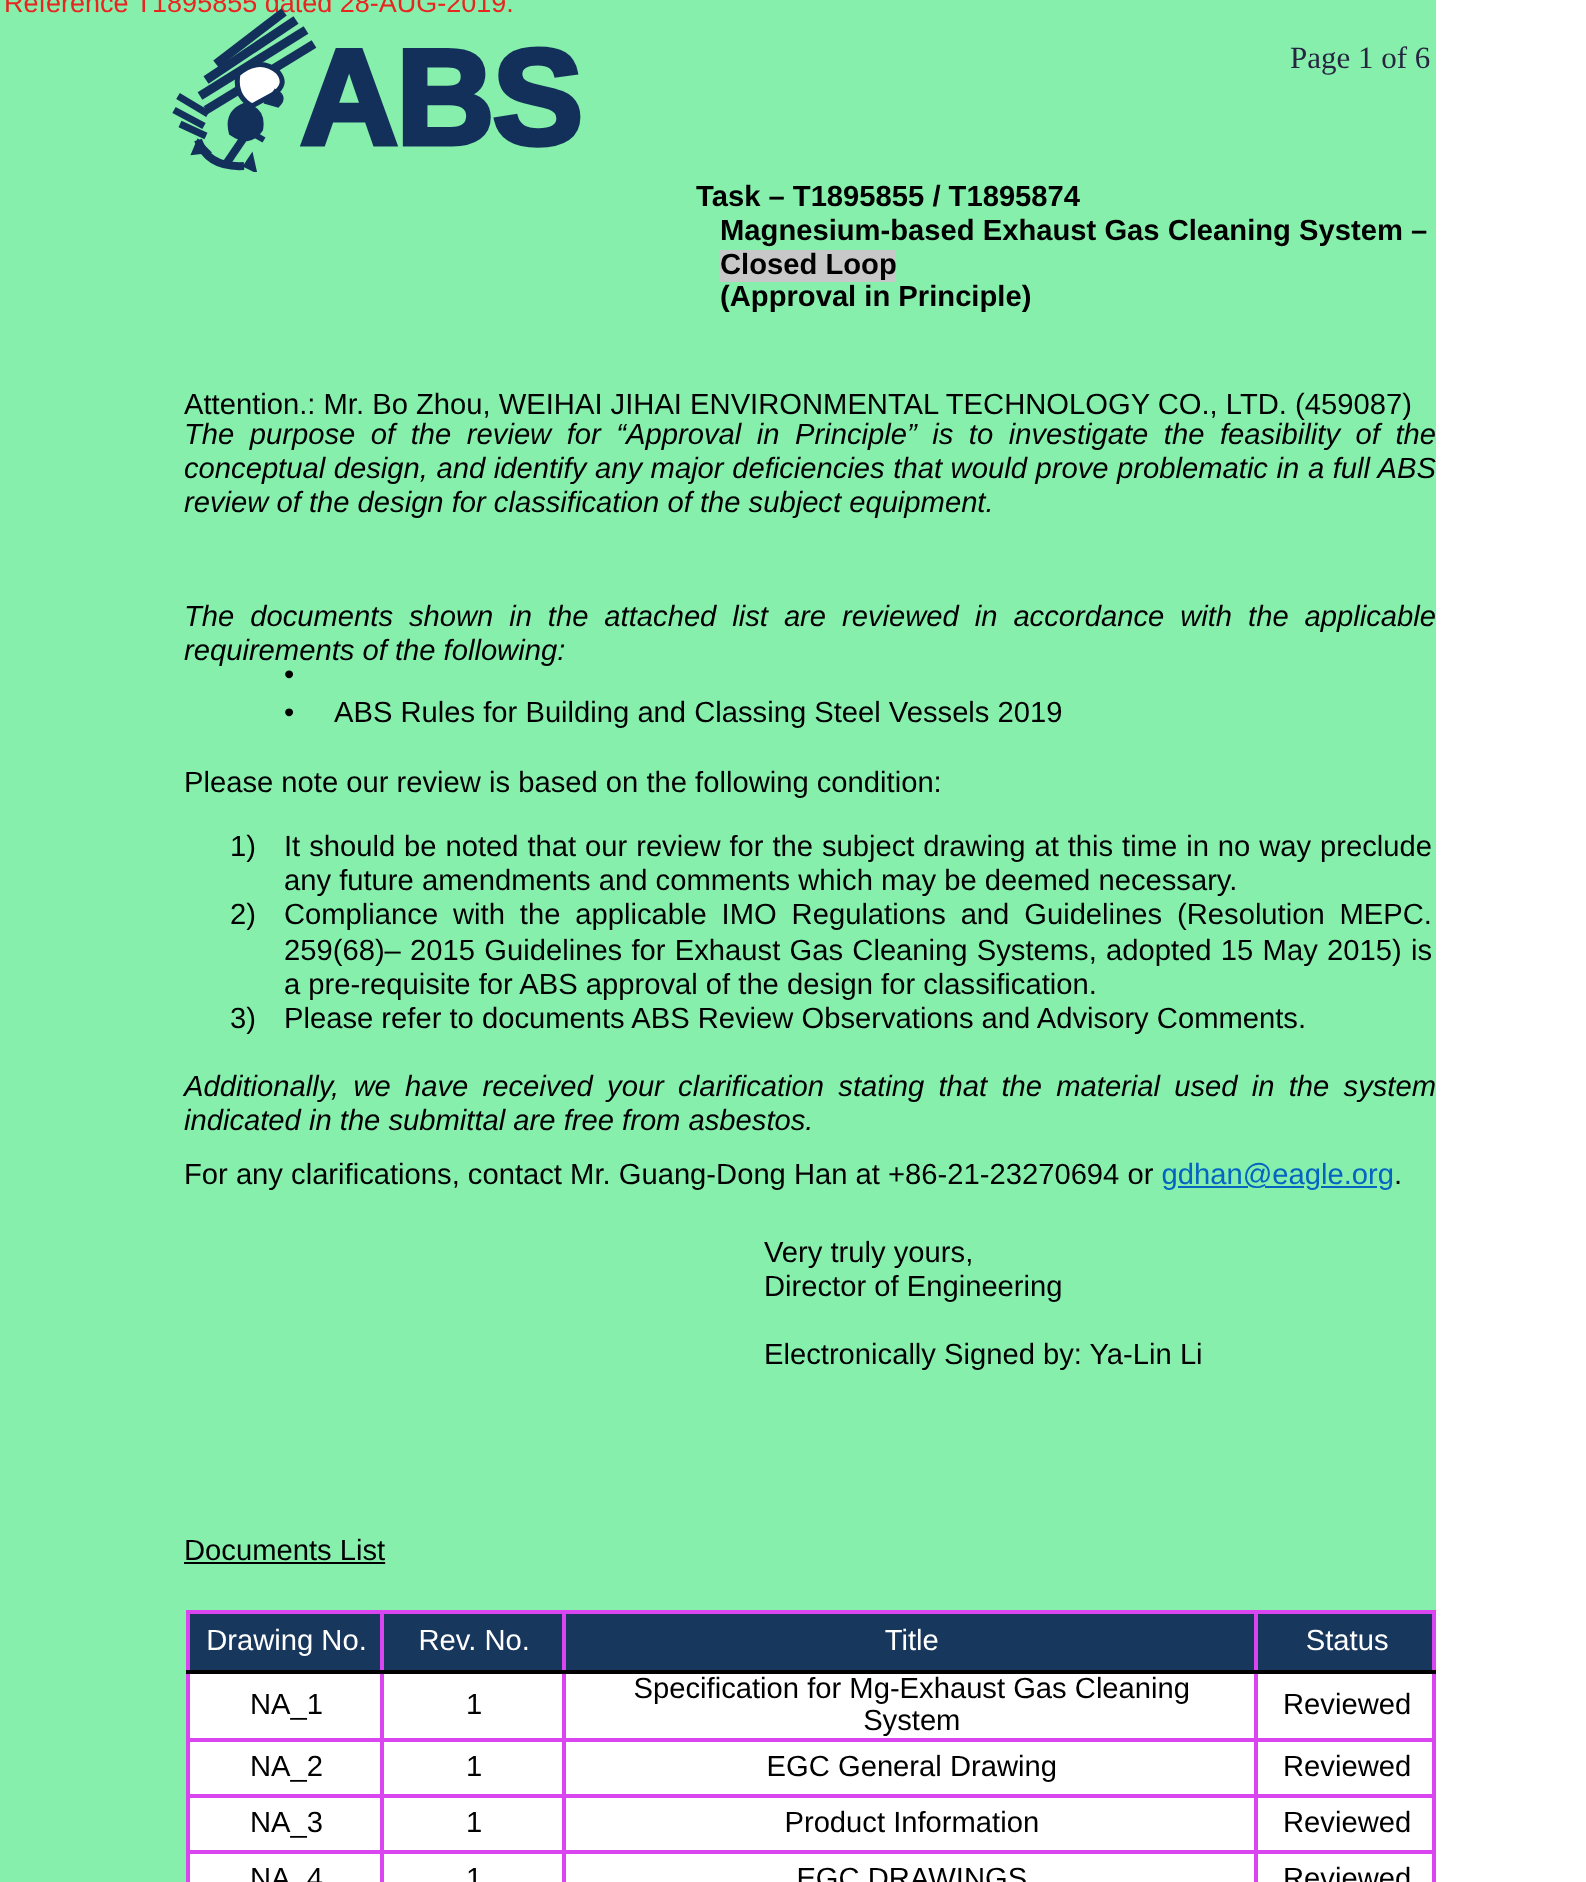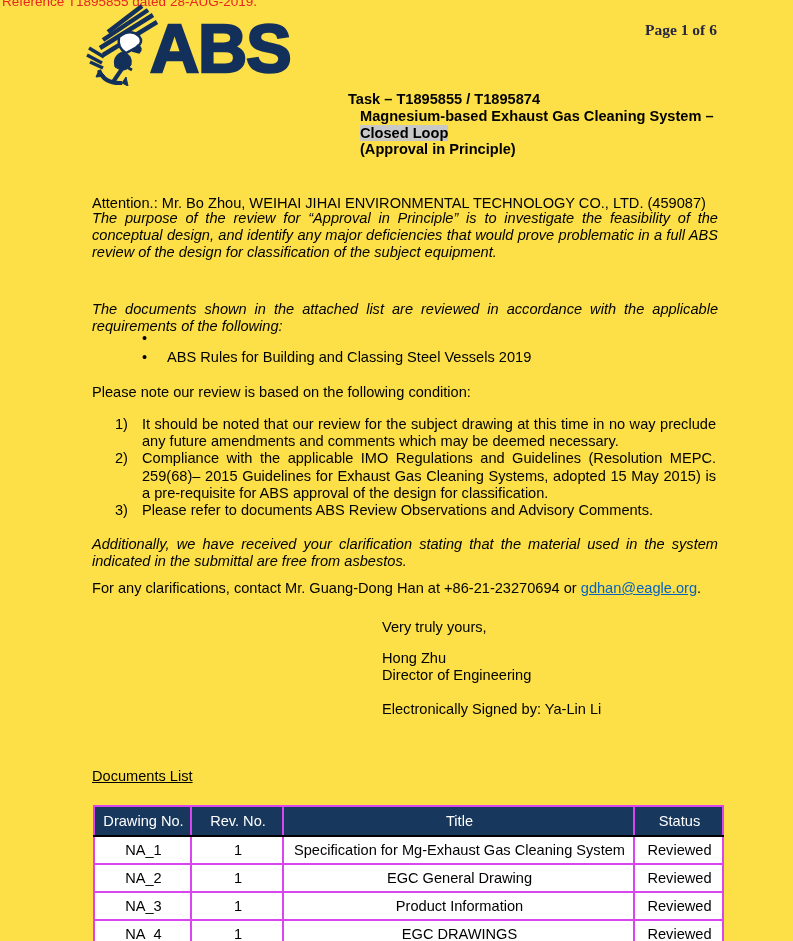--- a/index.html
+++ b/index.html
@@ -6,39 +6,39 @@
     --brand-navy:#13305B;
     --table-header-bg:#17375D;
     --reference-red:#E8251F;
     --link-blue:#0563C1;
     --highlight-gray:#C8C8C8;
   }
   *{margin:0;padding:0;box-sizing:border-box;}
   html,body{background:#fff;}
   .page{
     position:relative;
-    width:793px;height:941px;
-    background:#fde047;
+    width:718px;height:941px;
+    background:#86efac;
     overflow:hidden;
     font-family:"Liberation Sans",sans-serif;
     font-size:14.6px;
     color:#000;
   }
   .ref-line{
     position:absolute;left:2px;top:-6px;
     color:var(--reference-red);
     font-size:13.5px;
     white-space:nowrap;
     z-index:1;
   }
   .logo{position:absolute;left:86px;top:2px;z-index:2;}
   .page-num{
     position:absolute;left:645px;top:21px;
     font-family:"Liberation Serif",serif;
-    font-size:15.5px;color:#262640;font-weight:bold;
+    font-size:15.5px;color:#262640;
   }
   .task-block{
     position:absolute;left:348px;top:91px;
     font-weight:bold;line-height:16.8px;
     white-space:nowrap;
   }
   .task-block .indent{padding-left:12px;}
   .hl{background:var(--highlight-gray);}
   .abs-block{position:absolute;left:92px;width:626px;line-height:17px;}
   .just{text-align:justify;font-style:italic;}
@@ -165,21 +165,20 @@
       <span class="num-text">Please refer to documents ABS Review Observations and Advisory Comments.</span>
     </div>
   </div>
 
   <div id="p-asbestos" class="abs-block just">Additionally, we have received your clarification stating that the material used in the system indicated in the submittal are free from asbestos.</div>
 
   <div id="p-clarify" class="abs-block"><span>For any clarifications, contact Mr. Guang-Dong Han at +86-21-23270694 or </span><span class="email-link">gdhan@eagle.org</span><span>.</span></div>
 
   <div class="sig-block">
     <div>Very truly yours,</div>
-    <div class="sig-gap-sm">Hong Zhu</div>
     <div>Director of Engineering</div>
     <div class="sig-gap-md">Electronically Signed by: Ya-Lin Li</div>
   </div>
 
   <div class="docs-heading">Documents List</div>
 
   <table class="docs-table">
     <colgroup>
       <col class="c-drawing">
         <col class="c-rev">

